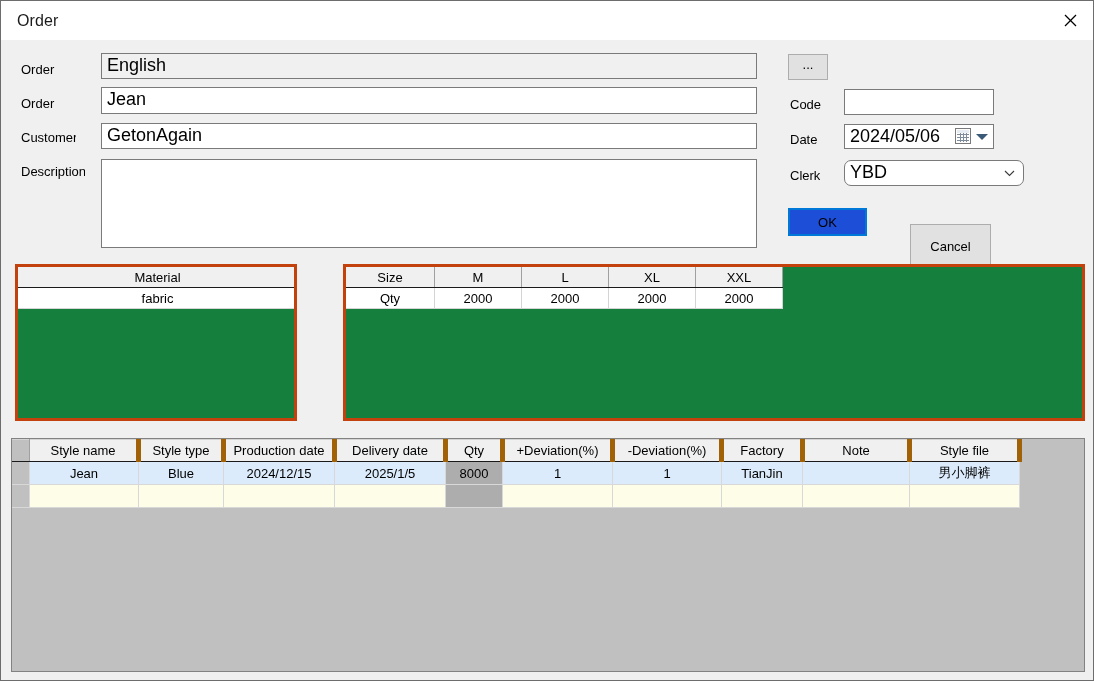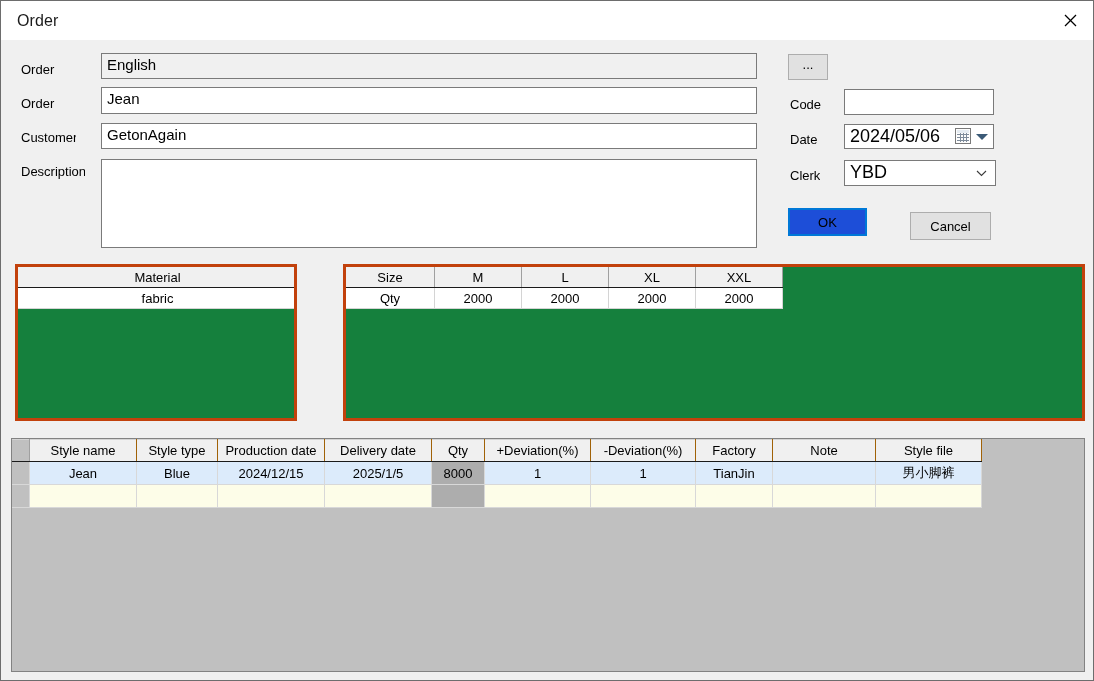--- a/index.html
+++ b/index.html
@@ -68,21 +68,21 @@
     color: #000;
     white-space: nowrap;
     overflow: hidden;
   }
   .field {
     position: absolute;
     box-sizing: border-box;
     border: 1px solid #7a7a7a;
     background: #ffffff;
     font-family: "Liberation Sans", sans-serif;
-    font-size: 15px;
+    font-size: 18px;
     color: #000;
     padding: 0 5px;
     line-height: 22px;
     white-space: nowrap;
     overflow: hidden;
   }
   .field.readonly { background: #f0f0f0; }
   .field.area {
     line-height: normal;
     padding: 4px 5px;
@@ -201,21 +201,21 @@
     overflow: hidden;
   }
   table.dgv {
     border-collapse: collapse;
     table-layout: fixed;
     font-size: 13px;
     margin-left: 0;
   }
   table.dgv th {
     background: #f0f0f0;
-    border-right: 1px solid #a16207;
+    border-right: 5px solid #a16207;
     border-bottom: 1px solid #1a1a1a;
     border-top: 1px solid #d4d4d4;
     font-weight: normal;
     height: 21px;
     padding: 0 2px;
     text-align: center;
     white-space: nowrap;
     color: #000;
   }
   table.dgv th.rowhdr {
@@ -285,31 +285,31 @@
           <line x1="2" y1="12.5" x2="14" y2="12.5"></line>
           <line x1="5.5" y1="5" x2="5.5" y2="14"></line>
           <line x1="8.5" y1="5" x2="8.5" y2="14"></line>
           <line x1="11.5" y1="5" x2="11.5" y2="14"></line>
         </g>
       </svg>
       <div class="cal-arrow"></div>
     </div>
 
     <div class="lbl" style="left:789px; top:128px;">Clerk</div>
-    <div class="combo" style="left:843px; top:120px; width:152px; height:26px;">
+    <div class="combo" style="left:843px; top:120px; width:180px; height:26px;border-radius:7px;">
       <span>YBD</span>
       <span class="chev">
         <svg width="11" height="7" viewBox="0 0 11 7">
           <polyline points="1,1 5.5,5.5 10,1" fill="none" stroke="#3b3b3b" stroke-width="1.1"></polyline>
         </svg>
       </span>
     </div>
 
     <div class="btn focused" style="left:787px; top:168px; width:79px; height:28px;">OK</div>
-    <div class="btn" style="left:909px; top:172px; width:81px; height:28px;">Cancel</div>
+    <div class="btn" style="left:909px; top:184px; width:81px; height:45px;">Cancel</div>
   </div>
 
   <div class="panel" style="left:14px; top:263px; width:282px; height:157px;">
     <table class="grid" id="material-table" style="width:280px;">
       <thead>
         <tr>
           <th>Material</th>
         </tr>
       </thead>
       <tbody>

